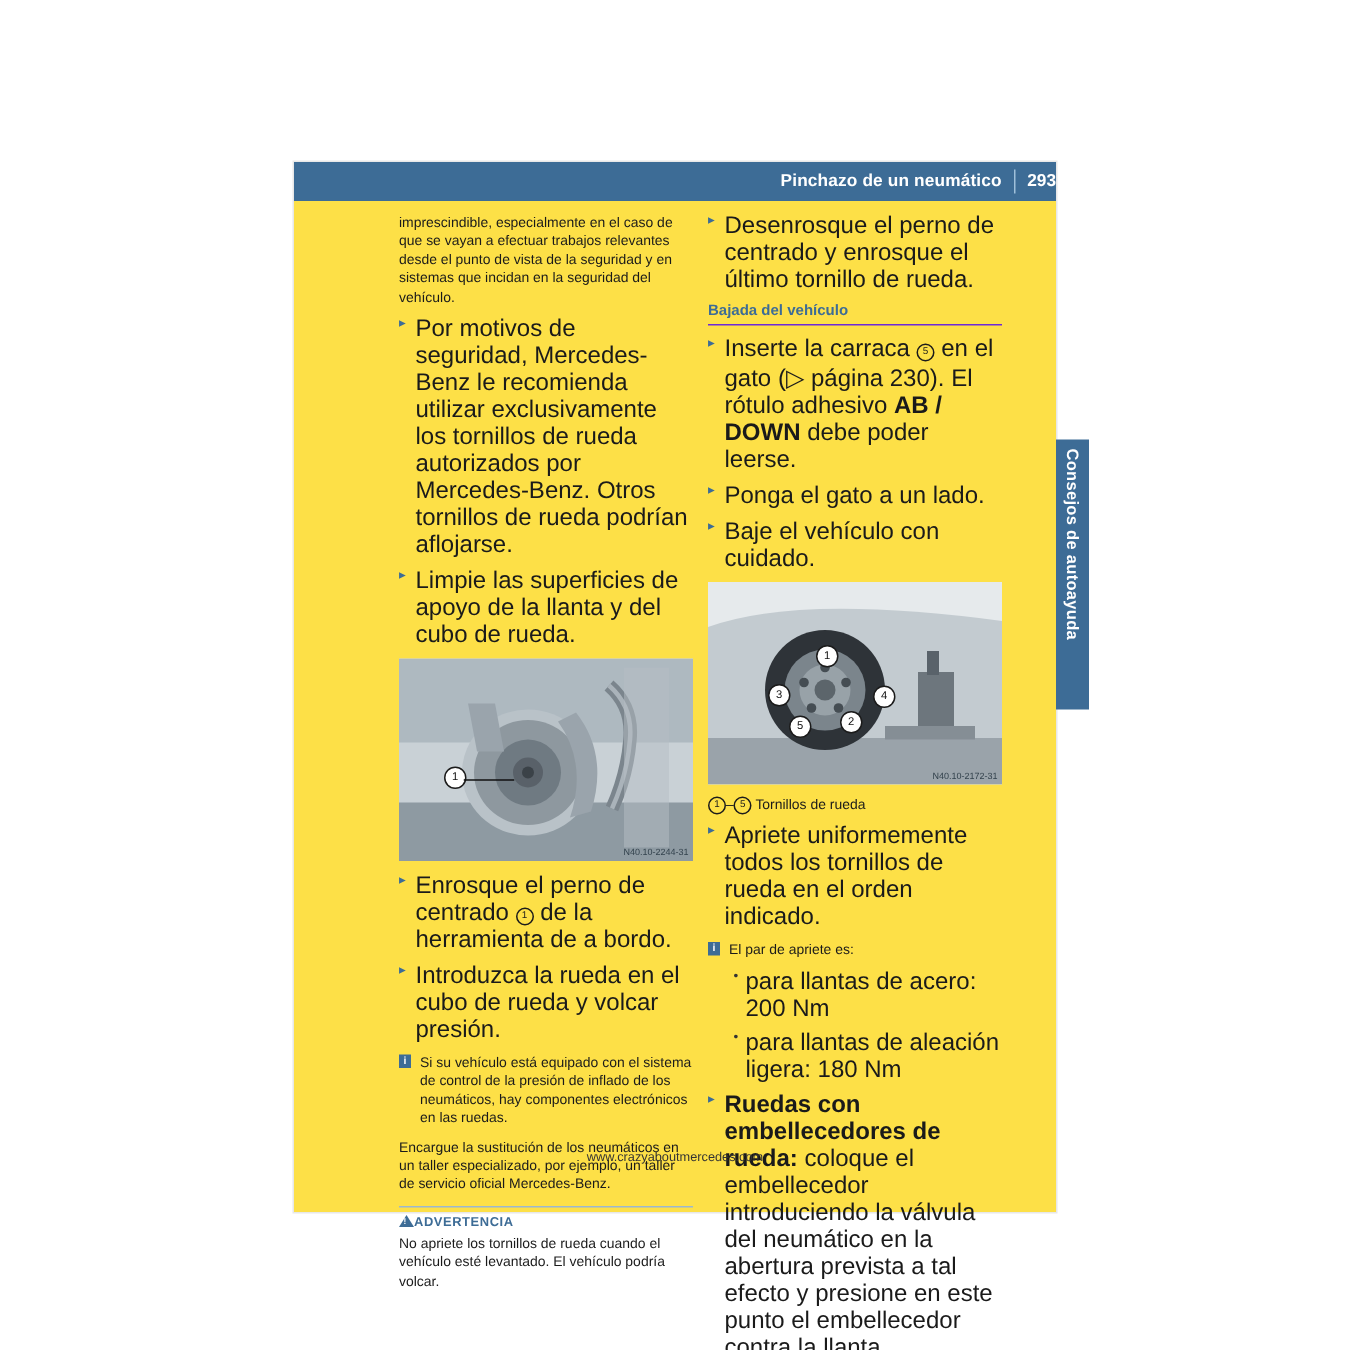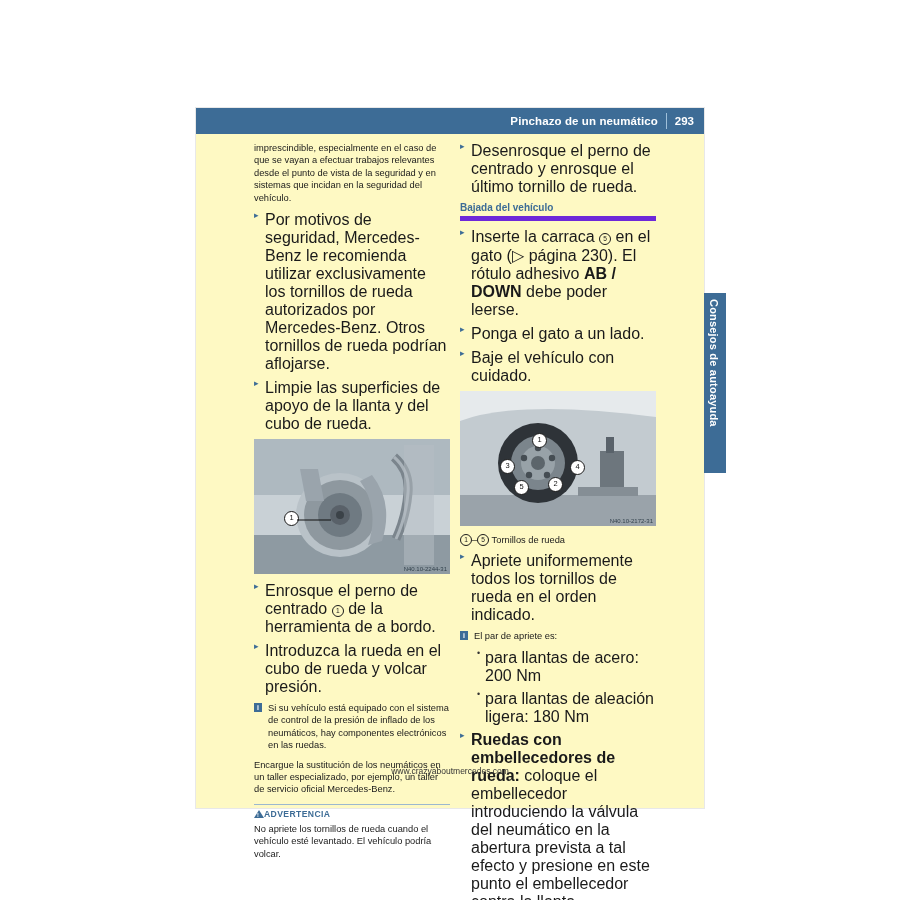--- a/index.html
+++ b/index.html
@@ -1,42 +1,42 @@
 <!DOCTYPE html>
 <html><head>
 <meta charset="utf-8">
 <style>
   html,body{margin:0;padding:0;background:#ffffff;}
   body{width:900px;height:900px;font-family:"Liberation Sans",sans-serif;color:#1a1a1a;}
-  .page{position:absolute;left:196px;top:108px;width:508px;height:700px;background:#fef9c3;
+  .page{position:absolute;left:196px;top:108px;width:508px;height:700px;background:#fde047;
         box-shadow:0 0 0 1px #e8e8e8;}
   
   .hdr{position:absolute;left:0;top:0;width:508px;height:26px;background:#3d6c96;display:flex;align-items:center;justify-content:flex-end;}
   .hdr-title{color:#ffffff;font-size:11.5px;font-weight:bold;letter-spacing:.1px;padding-right:8px;}
   .hdr-sep{width:1px;height:16px;background:#9fc0da;}
-  .hdr-page{color:#ffffff;font-size:11.5px;font-weight:bold;padding-left:8px;padding-right:10px;}
+  .hdr-page{color:#ffffff;font-size:11.5px;font-weight:bold;padding-left:8px;}
   
   .sidetab{position:absolute;left:508px;top:185px;width:22px;height:180px;background:#3d6c96;}
   .sidetab span{display:block;position:absolute;white-space:nowrap;color:#ffffff;font-size:11px;font-weight:bold;
      transform:rotate(90deg);transform-origin:left top;left:16px;top:6px;letter-spacing:.2px;}
   
-  .cols{position:absolute;left:0;top:34px;width:508px;height:640px;}
+  .cols{position:absolute;left:12px;top:34px;width:508px;height:640px;}
   .col{position:absolute;top:0;width:196px;}
   .col-l{left:58px;}
   .col-r{left:264px;}
   p,li{font-size:9.3px;line-height:12.4px;margin:0;}
   .para{margin-bottom:7px;text-align:left;}
   .bullet{position:relative;padding-left:11px;margin-bottom:6px;}
   .bullet:before{content:"\25B8";position:absolute;left:0;top:-1px;color:#3d6c96;font-size:9px;}
   .sqbullet{position:relative;padding-left:11px;margin-bottom:5px;}
   .sqbullet:before{content:"\2022";position:absolute;left:3px;top:-1px;color:#333;font-size:9px;}
   .note{position:relative;padding-left:14px;margin-bottom:7px;}
   .note .ibox{position:absolute;left:0;top:1px;width:8px;height:9px;background:#3d6c96;color:#fff;font-size:7px;
        line-height:9px;text-align:center;font-weight:bold;}
-  .subhead{font-size:10px;font-weight:bold;color:#3d6c96;border-bottom:5px solid #6d28d9;padding-bottom:3px;margin:4px 0 7px 0;}
+  .subhead{font-size:10px;font-weight:bold;color:#3d6c96;border-bottom:1px solid #6d28d9;padding-bottom:3px;margin:4px 0 7px 0;}
   .warn{border-top:1px solid #9bb8cf;margin-top:8px;padding-top:4px;}
   .warn-title{display:flex;align-items:center;gap:0;color:#3d6c96;font-size:8.6px;font-weight:bold;letter-spacing:.4px;margin-bottom:4px;}
   .tri{width:0;height:0;border-left:5px solid transparent;border-right:5px solid transparent;border-bottom:8px solid #3d6c96;position:relative;}
   .tri:after{content:"!";position:absolute;left:-2px;top:2px;font-size:5.5px;color:#fff;font-weight:bold;}
   
   .fig{position:relative;width:196px;height:135px;background:#cfd6da;margin:6px 0 8px 0;overflow:hidden;}
   .figcode{position:absolute;right:3px;bottom:2px;font-size:6px;color:#33424d;}
   .callout{position:absolute;width:13px;height:13px;border-radius:50%;border:1px solid #1b1b1b;background:#ffffff;
       font-size:7.5px;line-height:11px;text-align:center;color:#111;}
   .bold{font-weight:bold;}

